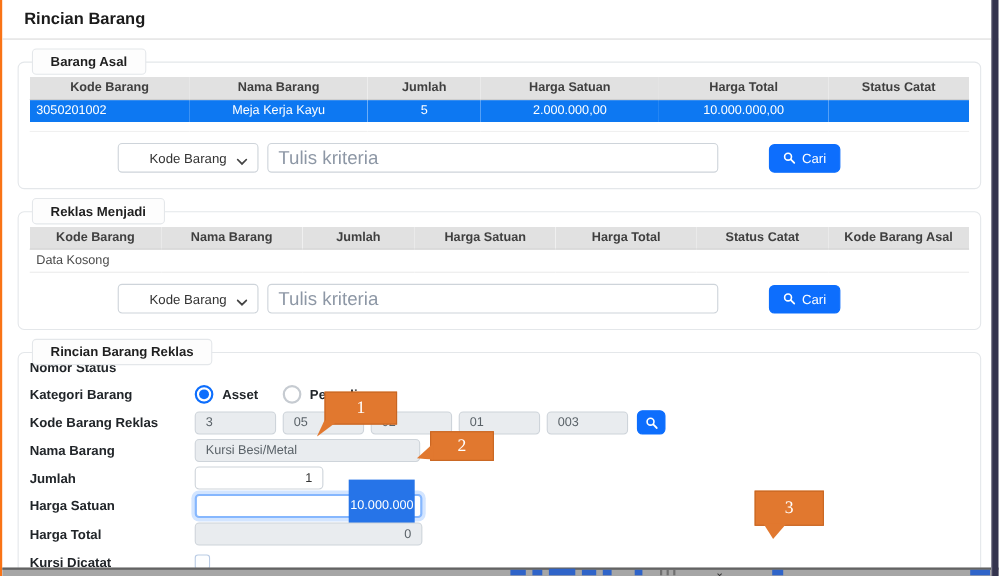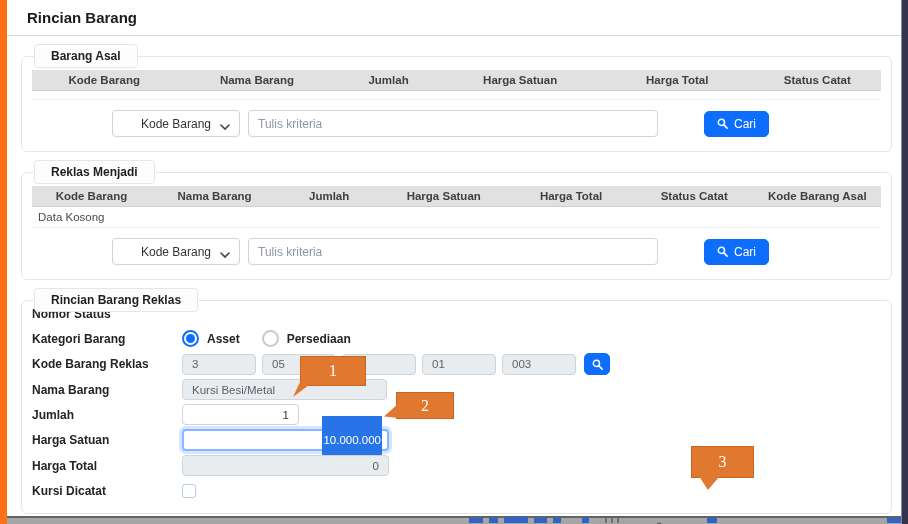--- a/index.html
+++ b/index.html
@@ -1,18 +1,18 @@
 <!DOCTYPE html>
 <html><head>
 <meta charset="utf-8">
 <style>
   * { box-sizing: border-box; margin: 0; padding: 0; }
   html,body { width:908px; height:524px; overflow:hidden; }
   body { font-family:"Liberation Sans","DejaVu Sans",sans-serif; font-size:12px; color:#212529; background:#fff; }
-  #app { position:relative; width:908px; height:524px; background:#fff; border-left:7px solid #f97316; overflow:hidden; }
+  #app { position:relative; width:908px; height:524px; background:#fff; border-left:2px solid #f97316; overflow:hidden; }
 
   
   .titlebar { height:36px; display:flex; align-items:center; padding-left:20px; border-bottom:1px solid #d9d9d9; }
   .titlebar h1 { font-size:15px; font-weight:700; color:#1b1b1b; }
 
   
   .card { position:relative; border:1px solid #e4e7ea; border-radius:6px; margin:20px 16px 0 14px; padding:13px 10px 8px 10px; background:#fff; }
   .legend { position:absolute; top:-13px; left:12px; background:#fdfdfd; border:1px solid #e4e7ea; border-radius:4px; padding:4px 16px; font-weight:700; font-size:12px; color:#1f1f1f; }
 
   
@@ -21,21 +21,21 @@
   .tbl td { padding:4px 6px; text-align:center; overflow:hidden; white-space:nowrap; }
   tr.selected td { background:#0d78f2; color:#fff; }
   td.cell-left, th.cell-left { text-align:left; }
   .empty-row td { text-align:left; color:#4a4a4a; border-bottom:1px solid #ececec; }
   .tbl-gap { height:8px; border-bottom:1px solid #f0f0f0; }
 
   
   .search-row { display:flex; align-items:center; margin:10px 0 6px 80px; }
   .select-box { position:relative; width:128px; height:27px; border:1px solid #ced4da; border-radius:4px; background:#fff; display:flex; align-items:center; justify-content:center; font-size:12px; color:#333; cursor:pointer; }
   .select-box .chev { position:absolute; right:9px; top:9px; }
-  .text-input { width:410px; height:27px; border:1px solid #ced4da; border-radius:4px; margin-left:8px; padding:0 9px; font-size:12px; color:#1d4ed8; outline:none; }
+  .text-input { width:410px; height:27px; border:1px solid #ced4da; border-radius:4px; margin-left:8px; padding:0 9px; font-size:17px; color:#1d4ed8; outline:none; }
   .text-input::placeholder { color:#8d97a5; }
 
   
   .btn { display:inline-flex; align-items:center; justify-content:center; gap:6px; border-radius:5px; padding:5px 13px; font-size:12px; color:#fff; background:#0d6efd; border:1px solid #0d6efd; cursor:pointer; font-family:inherit; }
   .btn-cari { margin-left:46px; padding:5px 12px; }
   .btn .ic { display:inline-flex; }
 
   
   .form-area { padding-top:2px; }
   .form-row { display:flex; align-items:center; margin-bottom:4px; min-height:21px; }
@@ -99,20 +99,28 @@
         <tr>
           <th>Kode Barang</th>
           <th>Nama Barang</th>
           <th>Jumlah</th>
           <th>Harga Satuan</th>
           <th>Harga Total</th>
           <th>Status Catat</th>
         </tr>
       </thead>
       <tbody>
+        <tr class="selected">
+          <td class="cell-left">3050201002</td>
+          <td>Meja Kerja Kayu</td>
+          <td>5</td>
+          <td>2.000.000,00</td>
+          <td>10.000.000,00</td>
+          <td></td>
+        </tr>
         <tr>
             <td colspan="6" class="tbl-gap"></td>
           </tr>
       </tbody>
     </table>
     <div class="search-row">
       <div class="select-box">
         <span>Kode Barang</span>
         <span class="chev">
           <svg width="10" height="7" viewBox="0 0 10 7">

